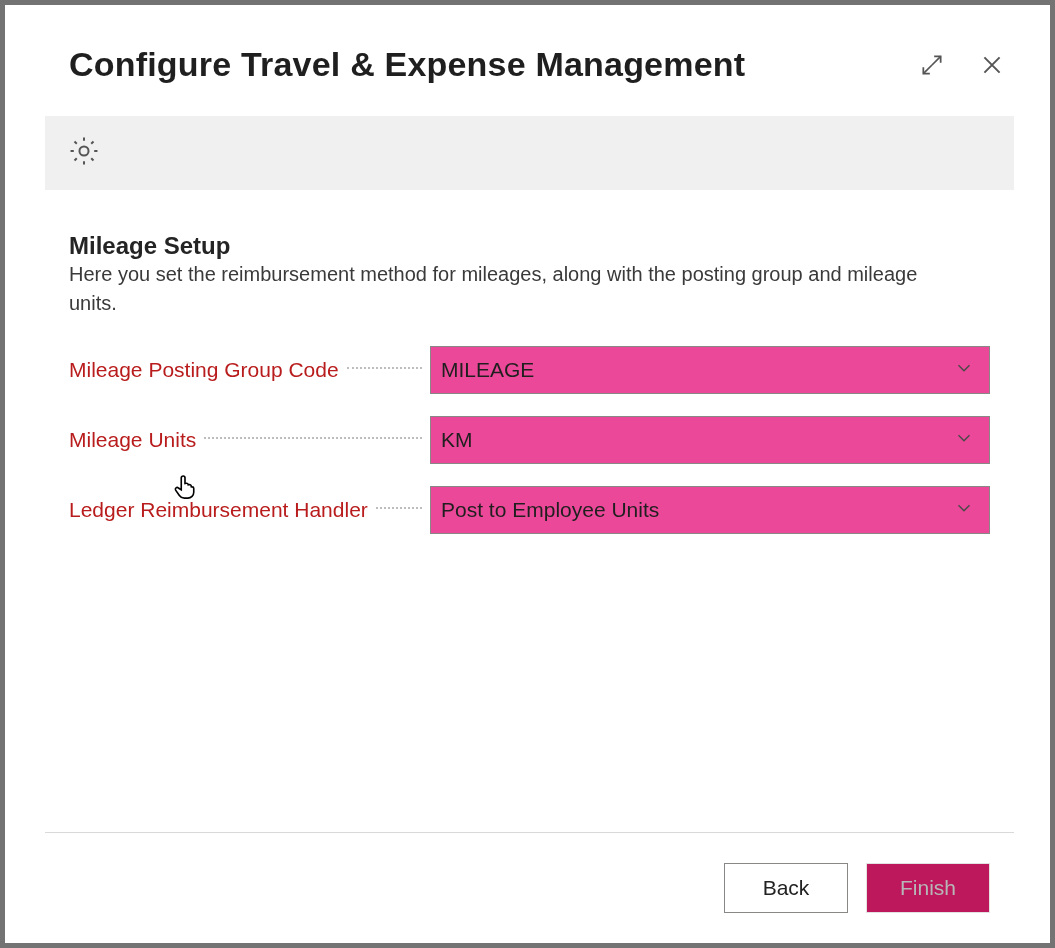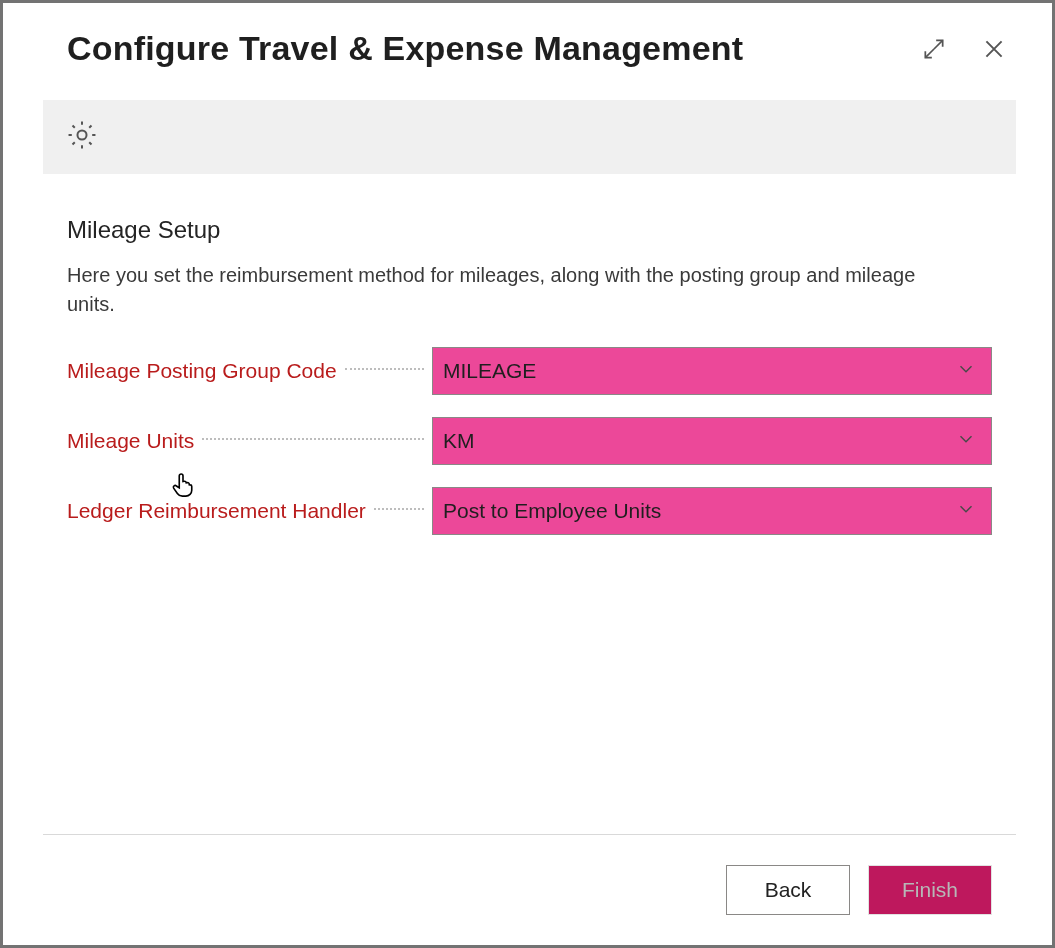--- a/index.html
+++ b/index.html
@@ -10,24 +10,24 @@
     font-family: "Segoe UI", Arial, sans-serif;
     color: #323130;
     background: #ffffff;
     box-sizing: border-box;
   }
   *, *::before, *::after { box-sizing: inherit; }
 
   .frame {
     width: 1055px;
     height: 948px;
-    border: 3px solid #737373;
+    border: 5px solid #737373;
     background: #ffffff;
     position: relative;
-    padding: 26px 36px 30px 40px;
+    padding: 40px 36px 30px 40px;
     display: flex;
     flex-direction: column;
     gap: 14px;
   }
 
   .header-row {
     display: flex;
     align-items: center;
     justify-content: space-between;
     padding: 0 4px 18px 24px;
@@ -62,23 +62,23 @@
     padding: 0 22px;
   }
   .toolbar-band svg { width: 34px; height: 34px; color: #555; }
 
   .content {
     padding: 28px 24px 0 24px;
     flex: 1 1 auto;
   }
   .section-title {
     font-size: 24px;
-    font-weight: 400;
+    font-weight: 700;
     color: #242424;
-    margin-bottom: 17px;
+    margin-bottom: 0;
   }
   .section-desc {
     font-size: 20px;
     color: #3a3a3a;
     line-height: 1.45;
     max-width: 900px;
     margin-bottom: 28px;
   }
 
   .field-row {

